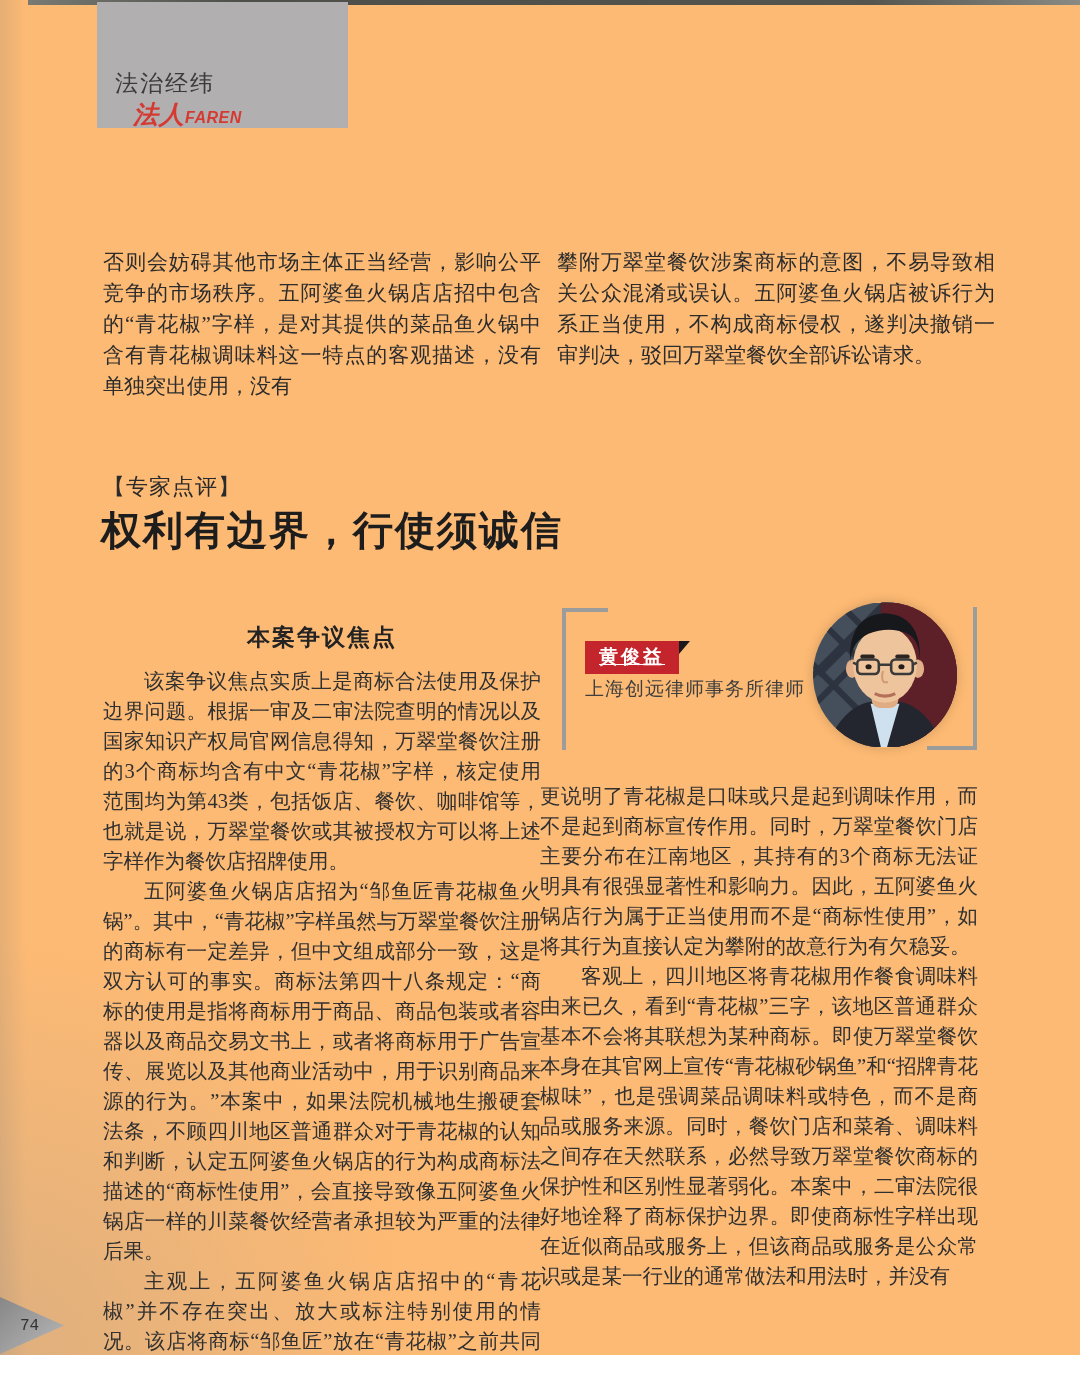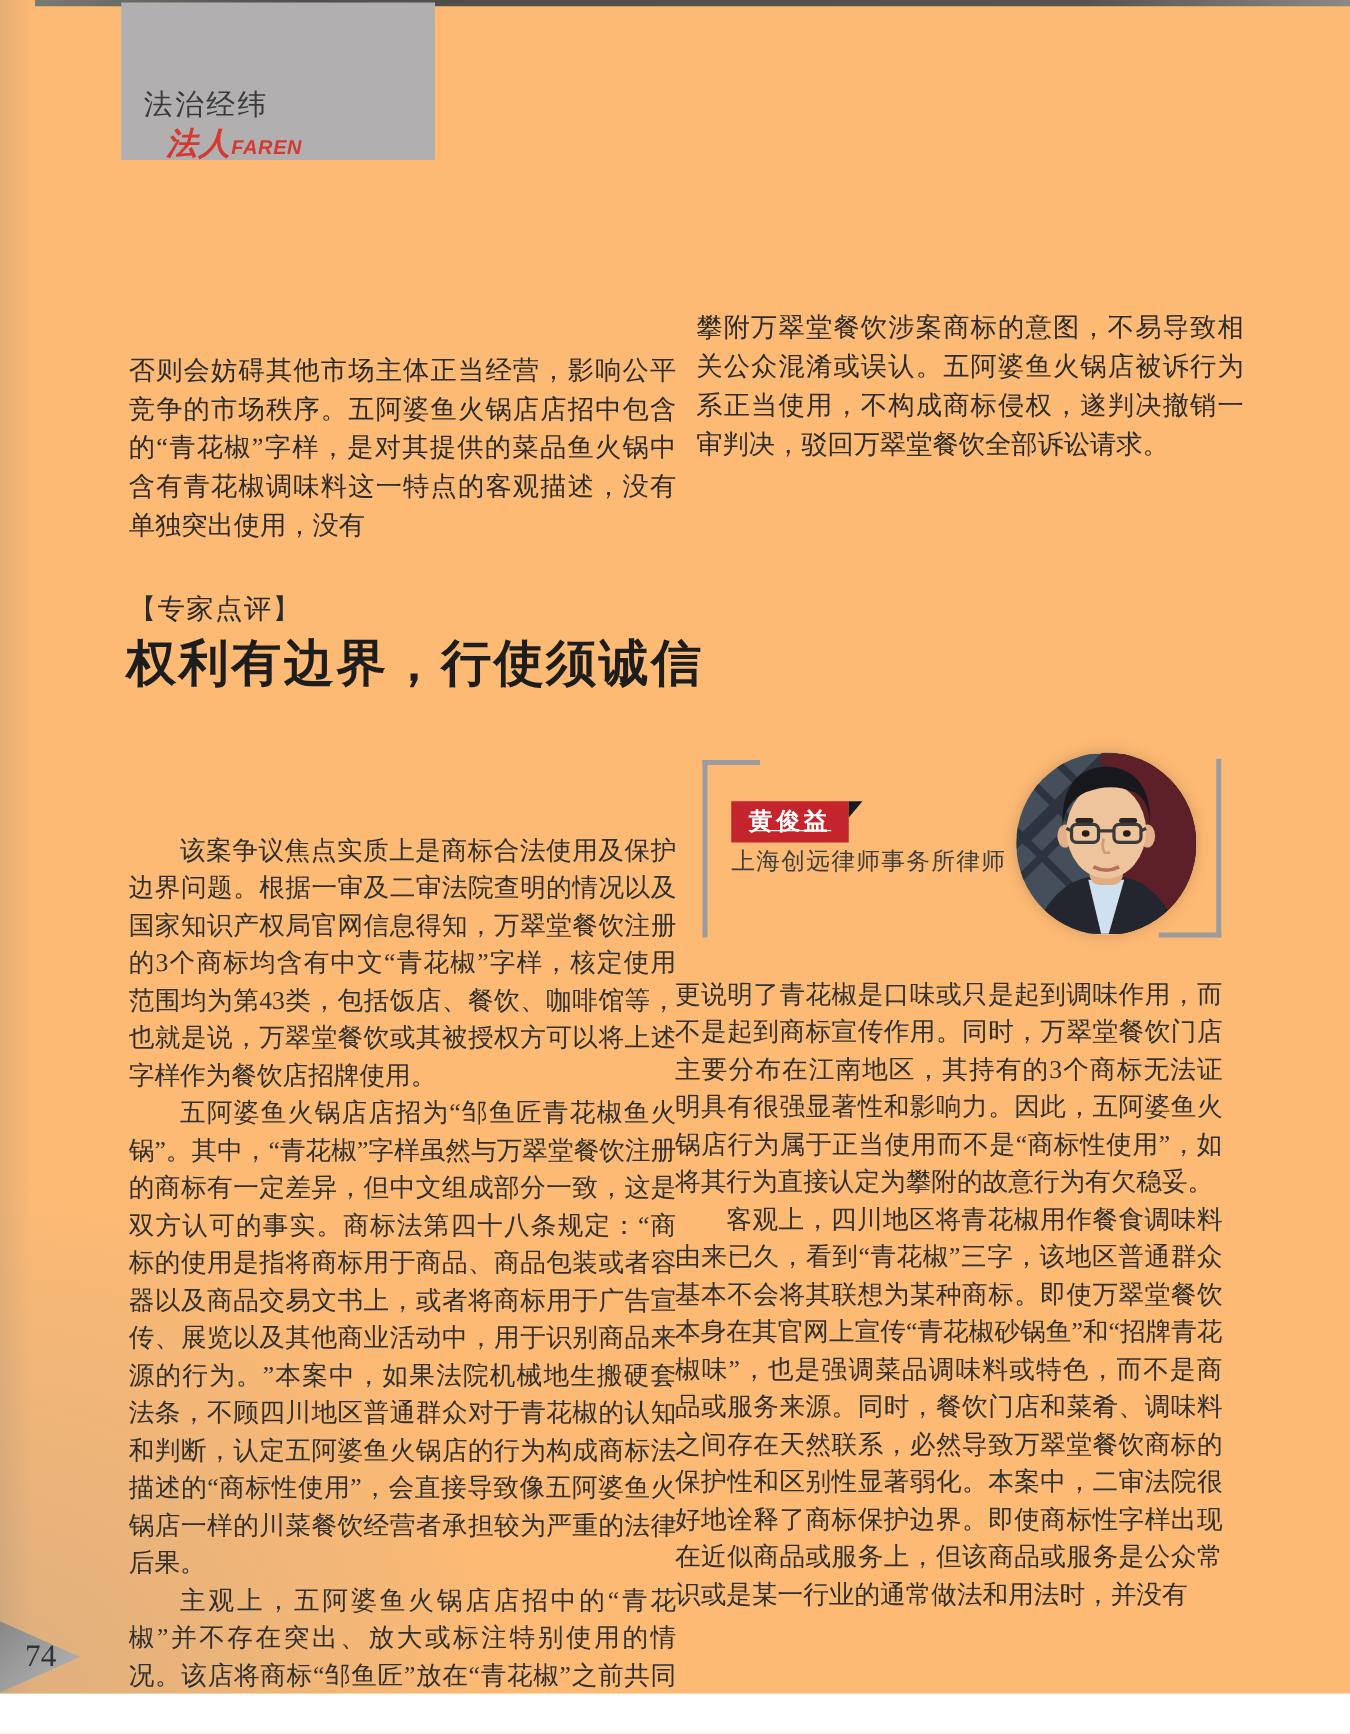--- a/index.html
+++ b/index.html
@@ -25,21 +25,21 @@
     font-family:"Liberation Sans","DejaVu Sans",sans-serif; }
   .logo-row { position:absolute; left:16px; top:96px; white-space:nowrap;
     font-style:italic; font-weight:bold; color:#d53a32;
     font-family:"Liberation Sans","DejaVu Sans",sans-serif;margin-left:20px; }
   .logo-cn { font-size:25px; letter-spacing:1px; }
   .logo-en { font-size:16px; letter-spacing:0.5px; }
 
   
   .intro-left, .intro-right { position:absolute; top:247px; width:438px;
     font-size:21px; line-height:31px; text-align:justify; color:#2c2c2c; }
-  .intro-left { left:103px;margin-top:34px; }
+  .intro-left { left:103px; }
   .intro-right { left:557px; }
 
   
   .kicker { position:absolute; left:103px; top:472px; font-size:22px; color:#2b2b2b;
     font-family:"Liberation Sans","DejaVu Sans",sans-serif; letter-spacing:1px; }
   .headline { position:absolute; left:101px; top:503px; font-size:40px; font-weight:bold;
     color:#1d1d1d; letter-spacing:2px;
     font-family:"Liberation Sans","DejaVu Sans",sans-serif; }
 
   
@@ -70,22 +70,22 @@
     font-family:"Liberation Sans","DejaVu Sans",sans-serif;text-align:center; }
   .avatar { position:absolute; left:256px; top:2px; width:144px; height:146px;
     border-radius:50%; overflow:hidden; box-shadow:0 0 12px rgba(0,0,0,.18); }
   .avatar svg { display:block; width:100%; height:100%; }
 
   
   .page-arrow { position:absolute; left:0; top:1297px; width:64px; height:57px;
     background:linear-gradient(135deg,#878787,#b9b9b9);
     -webkit-clip-path:polygon(0 0,100% 50%,0 100%); clip-path:polygon(0 0,100% 50%,0 100%);
     display:flex; align-items:center; }
-  .page-number { margin-left:20px; font-size:25px; color:#333333;
-    font-family:Liberation Serif, serif;text-align:right; }
+  .page-number { margin-left:20px; font-size:16px; color:#333333;
+    font-family:Liberation Mono, monospace;text-align:right; }
 </style>
 </head>
 <body>
 
 <div class="page">
 
   <div class="scan-top"></div>
   <div class="scan-left"></div>
   <div class="scan-corner"></div>
 
@@ -95,20 +95,21 @@
       <span class="logo-cn">法人</span><span class="logo-en">FAREN</span>
     </div>
   </div>
 
   <div class="intro-left">否则会妨碍其他市场主体正当经营，影响公平竞争的市场秩序。五阿婆鱼火锅店店招中包含的“青花椒”字样，是对其提供的菜品鱼火锅中含有青花椒调味料这一特点的客观描述，没有单独突出使用，没有</div>
   <div class="intro-right">攀附万翠堂餐饮涉案商标的意图，不易导致相关公众混淆或误认。五阿婆鱼火锅店被诉行为系正当使用，不构成商标侵权，遂判决撤销一审判决，驳回万翠堂餐饮全部诉讼请求。</div>
 
   <div class="kicker">【专家点评】</div>
   <div class="headline">权利有边界，行使须诚信</div>
 
+  <div class="focus-heading">本案争议焦点</div>
 
   <div class="body-left">
     <p>该案争议焦点实质上是商标合法使用及保护边界问题。根据一审及二审法院查明的情况以及国家知识产权局官网信息得知，万翠堂餐饮注册的3个商标均含有中文“青花椒”字样，核定使用范围均为第43类，包括饭店、餐饮、咖啡馆等，也就是说，万翠堂餐饮或其被授权方可以将上述字样作为餐饮店招牌使用。</p>
     <p>五阿婆鱼火锅店店招为“邹鱼匠青花椒鱼火锅”。其中，“青花椒”字样虽然与万翠堂餐饮注册的商标有一定差异，但中文组成部分一致，这是双方认可的事实。商标法第四十八条规定：“商标的使用是指将商标用于商品、商品包装或者容器以及商品交易文书上，或者将商标用于广告宣传、展览以及其他商业活动中，用于识别商品来源的行为。”本案中，如果法院机械地生搬硬套法条，不顾四川地区普通群众对于青花椒的认知和判断，认定五阿婆鱼火锅店的行为构成商标法描述的“商标性使用”，会直接导致像五阿婆鱼火锅店一样的川菜餐饮经营者承担较为严重的法律后果。</p>
     <p>主观上，五阿婆鱼火锅店店招中的“青花椒”并不存在突出、放大或标注特别使用的情况。该店将商标“邹鱼匠”放在“青花椒”之前共同使用在店招中，</p>
   </div>
 
   <div class="expert-box">
     <div class="bracket-left"></div>
     <div class="bracket-right"></div>

